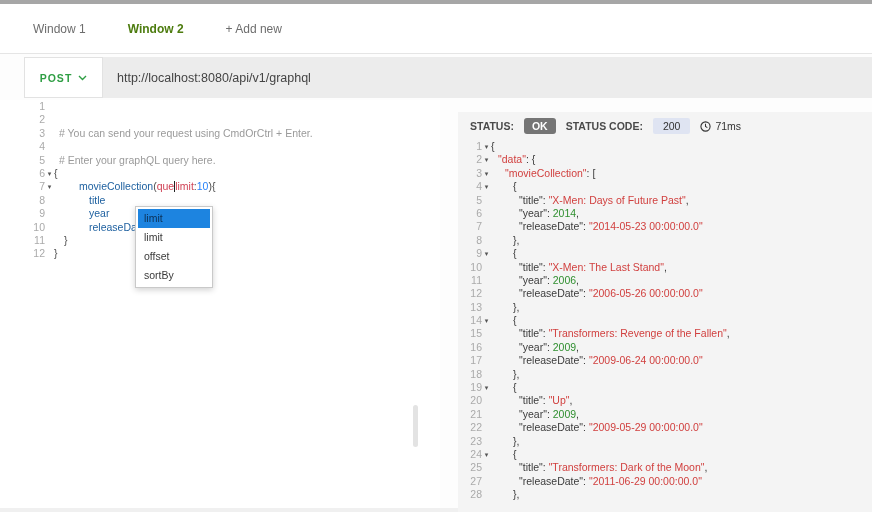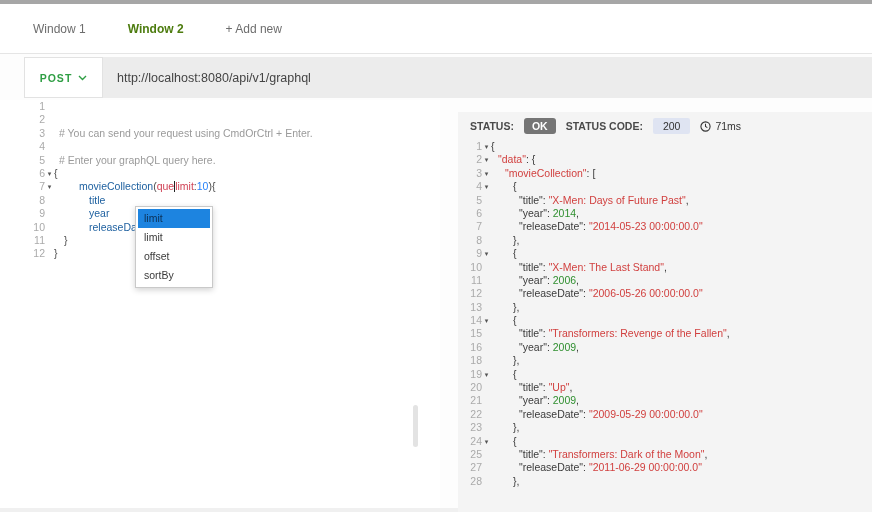--- a/index.html
+++ b/index.html
@@ -241,20 +241,25 @@
           <span class="gut">15</span>
           <span class="fold"></span>
           <span class="code" style="padding-left: 28px;"><span class="tok-key">"title"</span><span class="tok-punc">: </span><span class="tok-str">"Transformers: Revenge of the Fallen"</span><span class="tok-punc">,</span></span>
         </div>
         <div class="cm-line">
           <span class="gut">16</span>
           <span class="fold"></span>
           <span class="code" style="padding-left: 28px;"><span class="tok-key">"year"</span><span class="tok-punc">: </span><span class="tok-num">2009</span><span class="tok-punc">,</span></span>
         </div>
         <div class="cm-line">
+          <span class="gut">17</span>
+          <span class="fold"></span>
+          <span class="code" style="padding-left: 28px;"><span class="tok-key">"releaseDate"</span><span class="tok-punc">: </span><span class="tok-str">"2009-06-24 00:00:00.0"</span></span>
+        </div>
+        <div class="cm-line">
           <span class="gut">18</span>
           <span class="fold"></span>
           <span class="code" style="padding-left: 22px;"><span class="tok-punc">},</span></span>
         </div>
         <div class="cm-line">
           <span class="gut">19</span>
           <span class="fold">▾</span>
           <span class="code" style="padding-left: 22px;"><span class="tok-punc">{</span></span>
         </div>
         <div class="cm-line">

